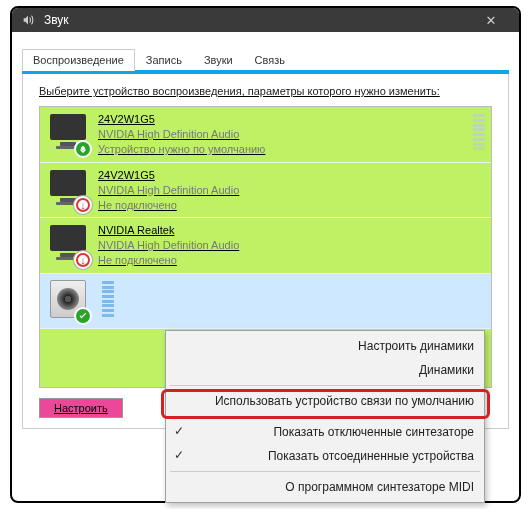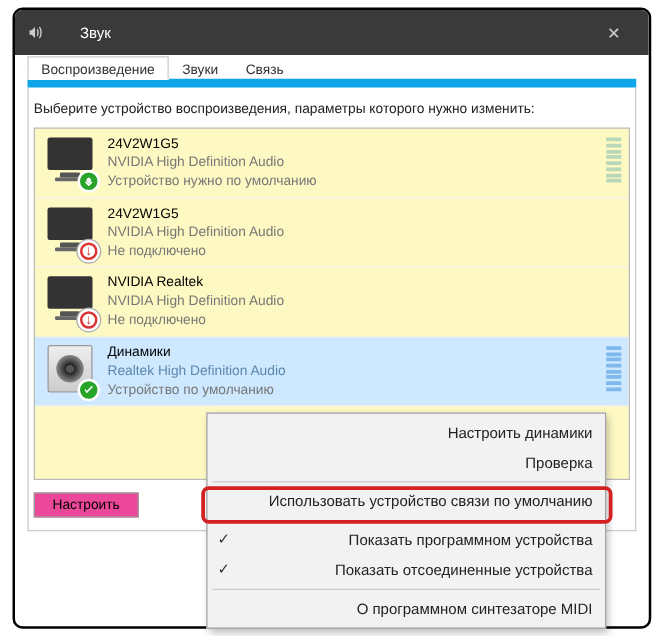--- a/index.html
+++ b/index.html
@@ -1,28 +1,28 @@
 <!DOCTYPE html>
 <html><head>
 <meta charset="utf-8">
 <style>
   * { box-sizing: border-box; margin: 0; padding: 0; font-family: 'Segoe UI', Tahoma, sans-serif; }
   body { width: 531px; height: 509px; background: #fff; overflow: hidden; position: relative; }
   .shell { position: absolute; left: 10px; top: 6px; right: 10px; bottom: 6px; border: 2px solid #000; border-radius: 8px; overflow: hidden; background:#fff;}
-  .titlebar { height: 36px; background: #3a3a3a; color: #fff; display: flex; align-items: center; padding: 0 8px; gap: 20px; }
+  .titlebar { height: 24px; background: #3a3a3a; color: #fff; display: flex; align-items: center; padding: 0 8px; }
   .title-icon { width: 16px; height: 16px; margin-right: 8px; display:flex; align-items:center; justify-content:center;}
   .title-text { font-size: 12px; flex: 1; }
   .close-x { width: 40px; text-align: center; font-size: 13px; color:#ccc;}
   .content { padding: 0 10px 10px 10px; position: relative; }
-  .tabs { display: flex; border-bottom: 7px solid #0ea5e9; height: 26px; font-size: 11px; margin-top:0;}
+  .tabs { display: flex; border-bottom: 4px solid #0ea5e9; height: 26px; font-size: 11px; margin-top:16px;}
   .tab { padding: 4px 10px 3px 10px; border: 1px solid transparent; position: relative; top: 1px; color:#333;}
   .tab.active { border: 1px solid #ccc; border-bottom: 1px solid #fff; background: #fff; }
-  .panel { border: 1px solid #ccc; border-top: none; padding: 10px 4px; }
+  .panel { border: 1px solid #ccc; border-top: none; padding: 10px 16px; text-decoration: underline; }
   .instr { font-size: 11px; color: #222; margin-bottom: 8px; line-height: 1.3;}
-  .device-list { border: 1px solid #bbb; background: #fef9c3; height: 282px; overflow: hidden;}
+  .device-list { border: 1px solid #bbb; background: #bef264; height: 282px; overflow: hidden;}
   .device { display: flex; padding: 5px 6px; border-bottom: 1px solid #f0f0f0; position: relative; }
   .device.selected { background: #cde8ff; }
   .dev-icon { width: 44px; height: 44px; margin-right: 8px; position: relative; flex-shrink:0;}
   .monitor{width:36px;height:26px;background:#333;border-radius:2px;margin:2px auto 0;position:relative;}
   .monitor::after{content:"";position:absolute;bottom:-6px;left:10px;width:16px;height:4px;background:#555;border-radius:1px;}
   .monitor::before{content:"";position:absolute;bottom:-9px;left:6px;width:24px;height:3px;background:#666;border-radius:1px;}
   .speaker-box{width:36px;height:38px;background:linear-gradient(#eee,#ccc);border:1px solid #999;border-radius:2px;margin:1px auto;display:flex;align-items:center;justify-content:center;}
   .speaker-cone{width:22px;height:22px;border-radius:50%;background:radial-gradient(circle,#555 20%, #222 21%, #888 70%);}
   .status-badge{position:absolute;bottom:-2px;right:-2px;width:18px;height:18px;border-radius:50%;border:2px solid #fff;display:flex;align-items:center;justify-content:center;font-size:11px;font-weight:bold;}
   .status-green{background:#28a428;color:#fff;}
@@ -55,20 +55,21 @@
           <path fill="none" stroke="#ccc" stroke-width="1.3" d="M10 5c1 1 1 5 0 6M12 3c2 2 2 8 0 10"></path>
         </svg>
     </span>
     <span class="title-text">Звук</span>
     <span class="close-x">✕</span>
   </div>
 
   <div class="content">
     <div class="tabs">
       <div class="tab active">Воспроизведение</div>
+      <div class="tab">Запись</div>
       <div class="tab">Звуки</div>
       <div class="tab">Связь</div>
     </div>
 
     <div class="panel">
       <div class="instr">Выберите устройство воспроизведения, параметры которого нужно изменить:</div>
 
       <div class="device-list">
 
         <div class="device">
@@ -131,25 +132,20 @@
           <div class="dev-icon">
             <div class="speaker-box">
                 <div class="speaker-cone"></div>
               </div>
             <div class="status-badge status-green">
               <svg width="10" height="10" viewBox="0 0 12 12">
                   <path fill="#fff" d="M2 6l2 3 6-6-1-1-5 5-1-2z"></path>
                 </svg>
             </div>
           </div>
-          <div class="dev-info">
-            <div class="dev-name">Динамики</div>
-            <div class="dev-desc">Realtek High Definition Audio</div>
-            <div class="dev-status">Устройство по умолчанию</div>
-          </div>
           <div class="level-meter sel">
               <span></span>
               <span></span>
               <span></span>
               <span></span>
               <span></span>
               <span></span>
               <span></span>
               <span></span>
             </div>
@@ -159,27 +155,27 @@
 
       <div class="btn-row">
         <button class="win-btn">Настроить</button>
       </div>
     </div>
   </div>
 </div>
 
 <div class="ctx">
   <div class="ctx-item">Настроить динамики</div>
-  <div class="ctx-item">Проверка</div>
+  <div class="ctx-item">Динамики</div>
   <div class="ctx-sep"></div>
   <div class="ctx-item">Использовать устройство связи по умолчанию</div>
   <div class="ctx-sep"></div>
   <div class="ctx-item">
     <span class="ctx-check">✓</span>
-    <span>Показать программном устройства</span>
+    <span>Показать отключенные синтезаторе</span>
   </div>
   <div class="ctx-item">
     <span class="ctx-check">✓</span>
     <span>Показать отсоединенные устройства</span>
   </div>
   <div class="ctx-sep"></div>
   <div class="ctx-item">О программном синтезаторе MIDI</div>
 </div>
 
 <div class="highlight-frame"></div>

